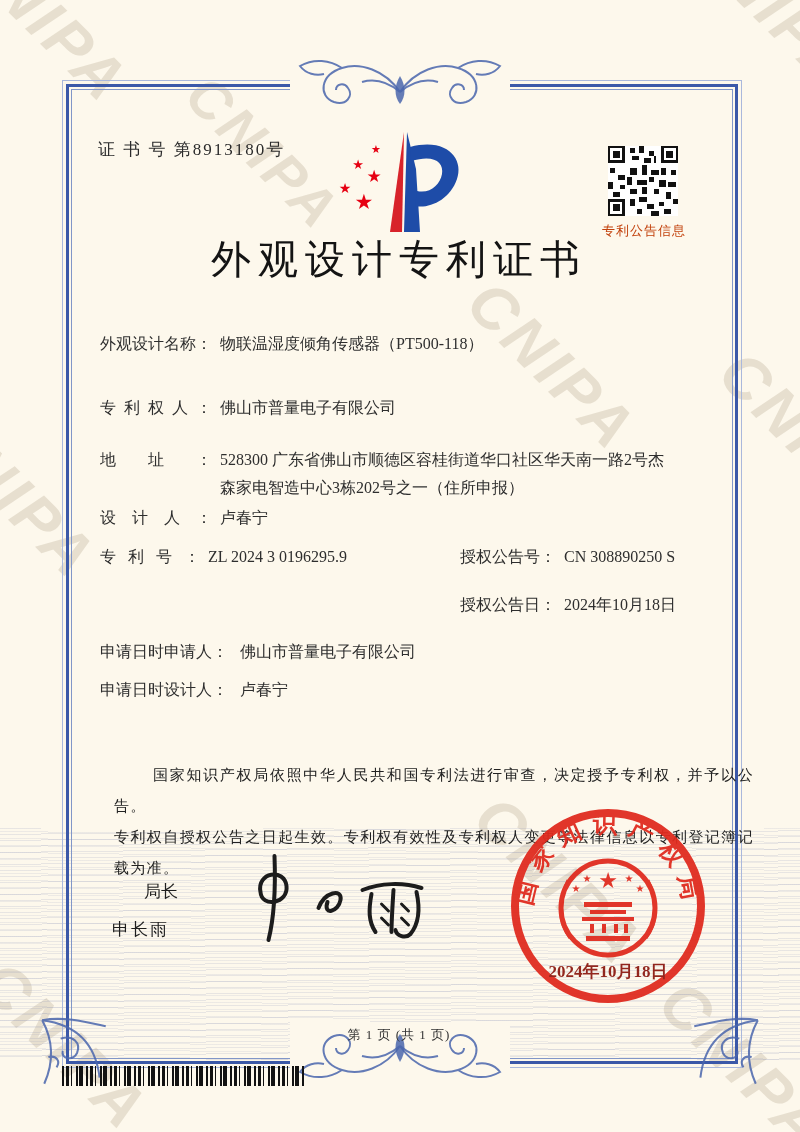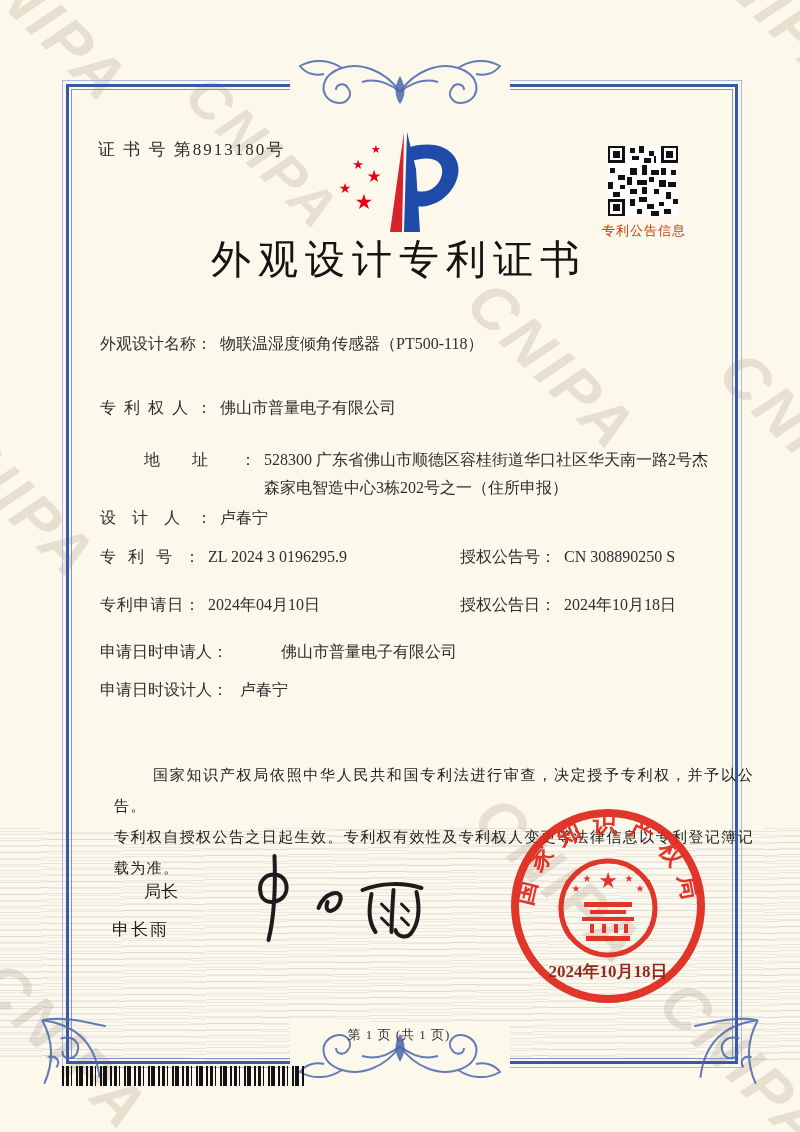--- a/index.html
+++ b/index.html
@@ -74,30 +74,30 @@
     letter-spacing:7px;color:#141414;
   }
   
   .row{position:absolute;left:100px;width:616px;display:flex;
        font-size:16px;color:#2e2e2e;line-height:28px;}
   .lbl{flex:0 0 112px;text-align:justify;text-align-last:justify;}
   .lbl-wide{flex:0 0 132px;}
   .val{flex:1;padding-left:8px;}
   .r-name{top:330px;}
   .r-patentee{top:394px;}
-  .r-address{top:446px;margin-left:44px;}
+  .r-address{top:446px;}
   .r-address .val{max-width:446px;}
   .r-designer{top:504px;}
   .half{position:absolute;display:flex;font-size:16px;color:#2e2e2e;line-height:28px;}
   .h-l{left:100px;width:330px;}
   .h-r{left:460px;width:270px;align-items:center;}
   .half .lbl{flex:0 0 100px;}
   .r1{top:543px;}
   .r2{top:591px;}
-  .r-applicant{top:638px;gap:41px;}
+  .r-applicant{top:638px;}
   .r-designer2{top:676px;}
   
   .statement{
     position:absolute;left:82px;top:760px;width:640px;
     font-size:15px;letter-spacing:1.3px;line-height:31px;color:#222;margin-left:32px;
   }
   .statement .l1{text-indent:2.6em;text-align:justify;}
   .statement .l2{text-align:justify;}
   
   .sig-title{position:absolute;left:112px;top:880px;
@@ -273,24 +273,20 @@
 
   <div class="half h-l r1">
     <span class="lbl">专利号：</span>
     <span class="val">ZL 2024 3 0196295.9</span>
   </div>
   <div class="half h-r r1">
     <span>授权公告号：</span>
     <span class="val">CN 308890250 S</span>
   </div>
 
-  <div class="half h-l r2">
-    <span class="lbl">专利申请日：</span>
-    <span class="val">2024年04月10日</span>
-  </div>
   <div class="half h-r r2">
     <span>授权公告日：</span>
     <span class="val">2024年10月18日</span>
   </div>
 
   <div class="row r-applicant">
     <span class="lbl-wide">申请日时申请人：</span>
     <span class="val">佛山市普量电子有限公司</span>
   </div>
 

